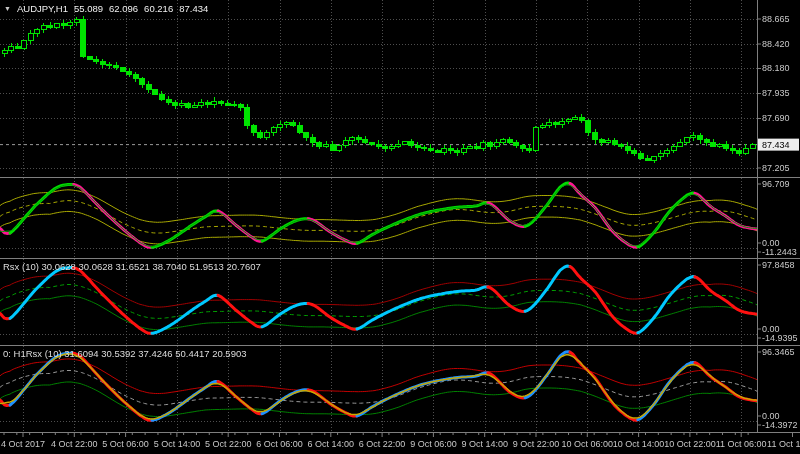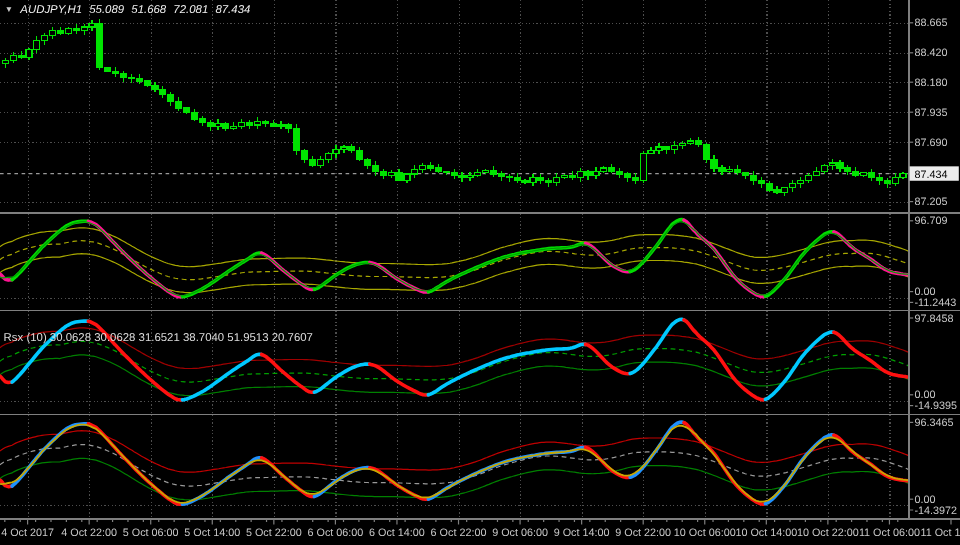--- a/index.html
+++ b/index.html
@@ -1,20 +1,20 @@
 <!DOCTYPE html>
 <html><head>
 <meta charset="utf-8">
 <style>
   html,body{margin:0;padding:0;background:#000;}
   .stage{position:relative;width:800px;height:454px;background:#000;overflow:hidden;
          font-family:"Liberation Sans",sans-serif;}
   svg{position:absolute;left:0;top:0;}
   .hdr{position:absolute;left:4px;top:3px;color:#F0F0F0;font-size:9.5px;white-space:nowrap;
-       z-index:5;display:flex;gap:6px;align-items:center;font-style:italic;}
+       z-index:5;display:flex;gap:6px;align-items:center;}
   .hdr .tri{color:#C8C8C8;font-size:7px;}
   .ph{position:absolute;left:3px;color:#DCDCDC;font-size:9.5px;white-space:nowrap;z-index:5;}
 </style>
 </head>
 <body>
 
 <div class="stage">
   <svg id="chart-svg" width="800" height="454">
       <defs>
         <clipPath id="clip0">
@@ -524,19 +524,20 @@
         <text x="741.1999999999999" y="447" text-anchor="middle">11 Oct 06:00</text>
         <line x1="792.5" y1="433" x2="792.5" y2="437" stroke="#7F7F7F" stroke-width="1"></line>
         <text x="792.5" y="447" text-anchor="middle">11 Oct 14:00</text>
       </g>
     </svg>
 
   <div class="hdr">
     <span class="tri">▼</span>
     <span>AUDJPY,H1</span>
     <span>55.089</span>
-    <span>51.668</span>
-    <span>72.081</span>
+    <span>62.096</span>
+    <span>60.216</span>
     <span>87.434</span>
   </div>
 
-  <div class="ph" style="top:276px">Rsx (10) 30.0628 30.0628 31.6521 38.7040 51.9513 20.7607</div>
+  <div class="ph" style="top:261px">Rsx (10) 30.0628 30.0628 31.6521 38.7040 51.9513 20.7607</div>
+  <div class="ph" style="top:348px">0: H1Rsx (10) 31.6094 30.5392 37.4246 50.4417 20.5903</div>
 </div>
 
 </body></html>

